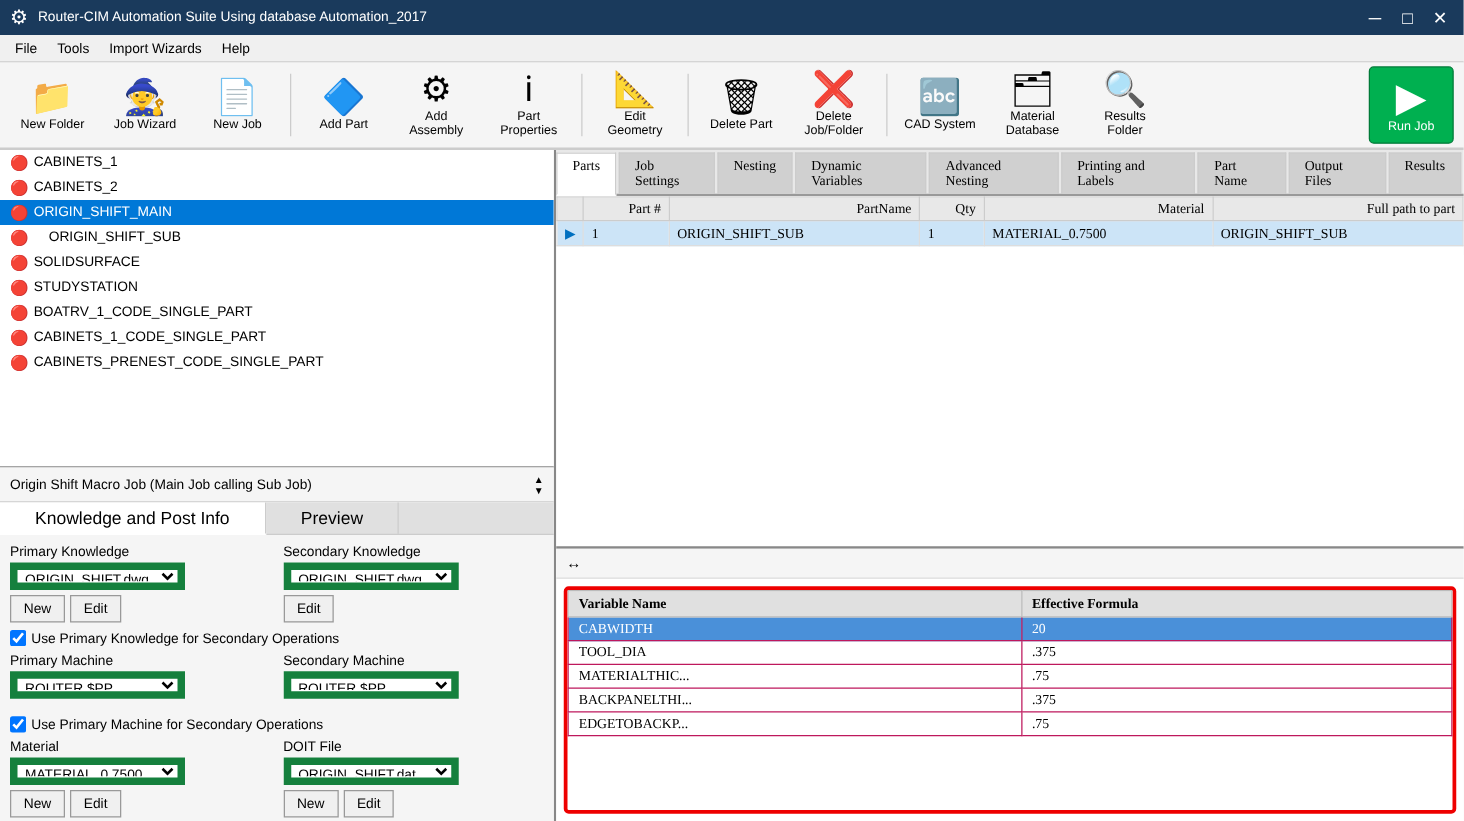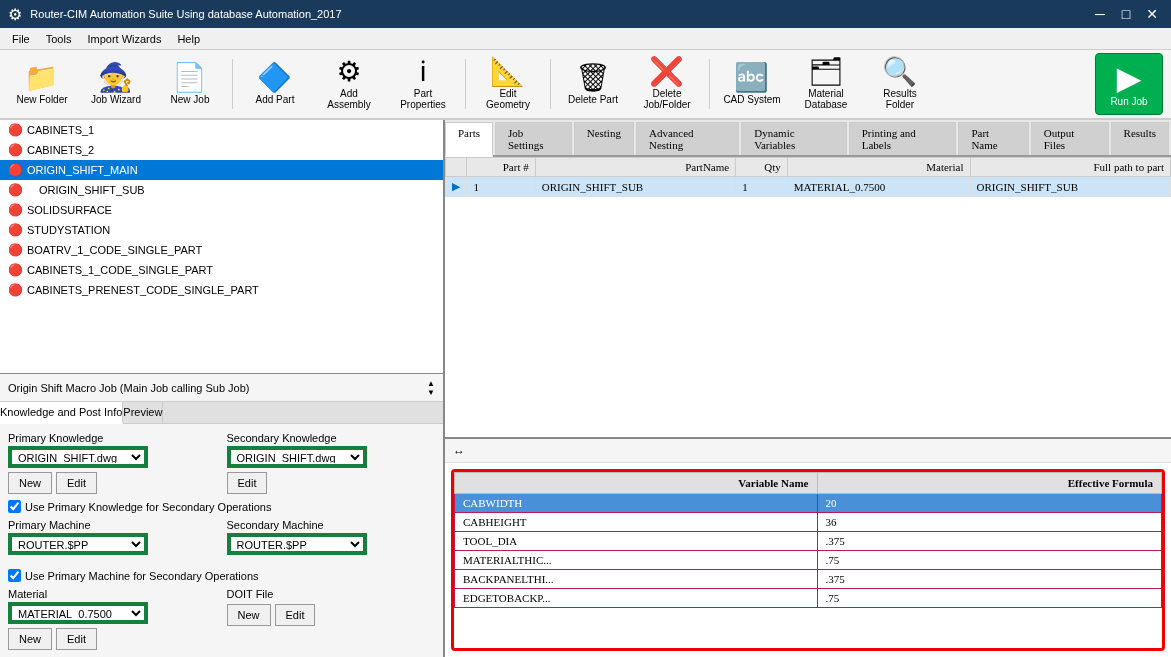--- a/index.html
+++ b/index.html
@@ -135,36 +135,36 @@
       display: flex;
       flex-direction: column;
       background: #f5f5f5;
     }
     #bottom-left-tabs {
       display: flex;
       background: #e0e0e0;
       border-bottom: 1px solid #ccc;
     }
     .bl-tab {
-      padding: 4px 0;
-      cursor: pointer;
-      font-size: 11px;
+      padding: 4px 28px;
+      cursor: pointer;
+      font-size: 14px;
       border-right: 1px solid #ccc;
     }
     .bl-tab.active { background: #fff; border-bottom: 2px solid #fff; margin-bottom: -1px; }
 
     #bottom-left-content {
       padding: 8px;
       overflow-y: auto;
       flex: 1;
     }
     .form-group-label { font-size: 11px; font-weight: normal; }
     .form-select {
       height: 22px;
-      border: 4px solid #15803d;
+      border: 6px solid #15803d;
       background: white;
       font-size: 11px;
       padding: 1px 2px;
     }
     .small-btn {
       height: 22px;
       padding: 0 10px;
       font-size: 11px;
       background: #f0f0f0;
       border: 1px solid #999;
@@ -256,21 +256,21 @@
 
     .var-table {
       width: 100%;
       border-collapse: collapse;
       font-size: 11px;
     }
     .var-table th {
       background: #e0e0e0;
       border: 1px solid #bbb;
       padding: 4px 8px;
-      text-align: right;
+      text-align: left;
       font-weight: bold;
     }
     .var-table td {
       border: 1px solid #be185d;
       padding: 3px 8px;
     }
     .var-table tr.var-selected td {
       background: #4a90d9;
       color: white;
     }
@@ -478,38 +478,41 @@
             <select class="form-select" style="width:140px;margin-top:2px;">
               <option>MATERIAL_0.7500</option>
             </select>
             <div style="display:flex;gap:4px;margin-top:4px;">
               <button class="small-btn">New</button>
               <button class="small-btn">Edit</button>
             </div>
           </div>
           <div class="col">
             <div class="form-group-label">DOIT File</div>
+            <select class="form-select" style="width:140px;margin-top:2px;">
+              <option>ORIGIN_SHIFT.dat</option>
+            </select>
             <div style="display:flex;gap:4px;margin-top:4px;">
               <button class="small-btn">New</button>
               <button class="small-btn">Edit</button>
             </div>
           </div>
         </div>
       </div>
     </div>
   </div>
 
   <div id="right-panel">
 
     <div id="top-tabs">
       <div class="top-tab active">Parts</div>
       <div class="top-tab">Job Settings</div>
       <div class="top-tab">Nesting</div>
+      <div class="top-tab">Dynamic Variables</div>
       <div class="top-tab">Advanced Nesting</div>
-      <div class="top-tab">Dynamic Variables</div>
       <div class="top-tab">Printing and Labels</div>
       <div class="top-tab">Part Name</div>
       <div class="top-tab">Output Files</div>
       <div class="top-tab">Results</div>
     </div>
 
     <div id="parts-table-area">
       <table>
         <thead>
           <tr>
@@ -546,24 +549,20 @@
                 <th>Variable Name</th>
                 <th>Effective Formula</th>
               </tr>
             </thead>
             <tbody id="var-tbody">
             <tr class="var-selected">
     <td>CABWIDTH</td>
     <td>20</td>
   </tr>
                 <tr>
-    <td>CABHEIGHT</td>
-    <td>36</td>
-  </tr>
-                <tr>
     <td>TOOL_DIA</td>
     <td>.375</td>
   </tr>
                 <tr>
     <td>MATERIALTHIC...</td>
     <td>.75</td>
   </tr>
                 <tr>
     <td>BACKPANELTHI...</td>
     <td>.375</td>

